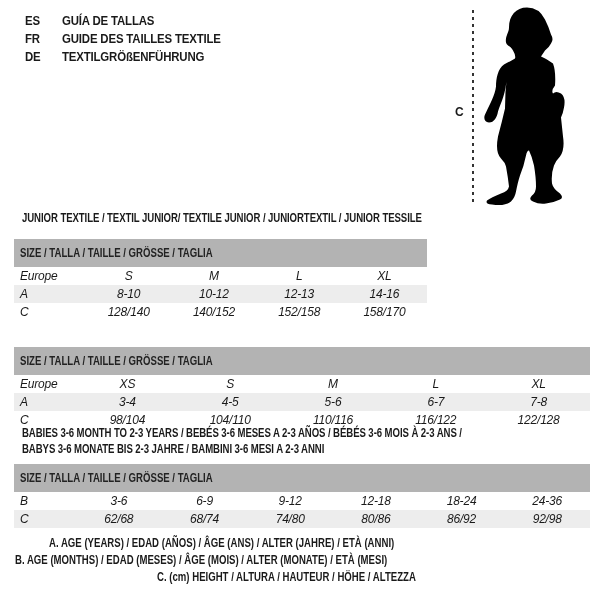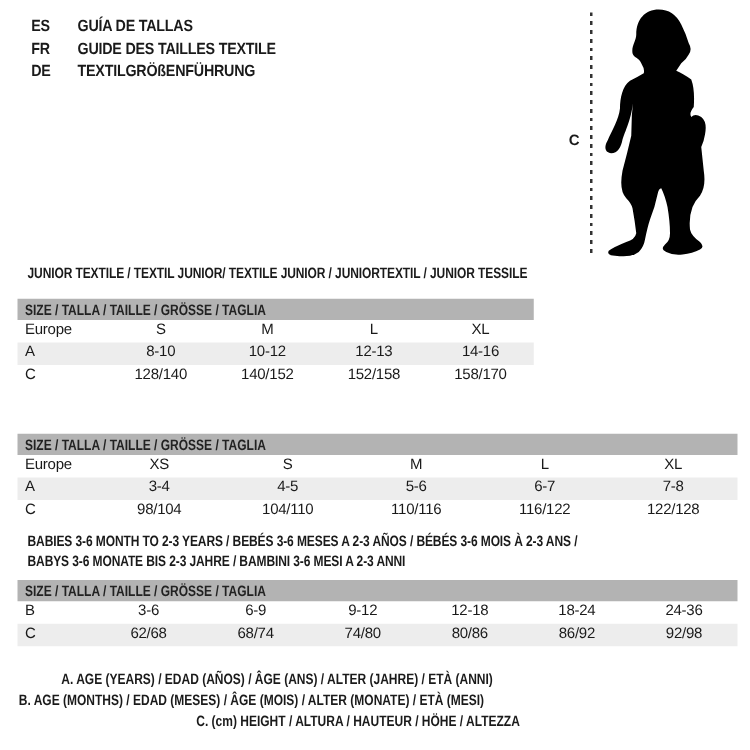--- a/index.html
+++ b/index.html
@@ -24,24 +24,24 @@
   .measure-label { position:absolute; left:455px; top:105px; font-size:12px; font-weight:700; }
   .baby-svg { position:absolute; left:483px; top:5px; }
 
   
   .sec-title { position:absolute; left:22px; font-size:12px; font-weight:700; letter-spacing:-0.1px; white-space:nowrap; }
   .sec-title sub { font-size:8px; }
 
   
   .size-table { position:absolute; left:14px; }
   .size-head {
-    height:17px; background:#b3b3b3; display:flex; align-items:center;
+    height:28px; background:#b3b3b3; display:flex; align-items:center;
     padding-left:6px; font-size:12px; font-weight:700; color:#222; box-sizing:border-box;
   }
-  .t-row { display:flex; height:18px; font-size:12px; letter-spacing:-0.2px; }
+  .t-row { display:flex; height:18px; align-items:center; font-size:12px; letter-spacing:-0.2px;font-style:italic; }
   .t-row.alt { background:#ededed; }
   .t-label { padding-left:6px; box-sizing:border-box; }
   .w72 { width:72px; } .w62 { width:62px; }
   .t-cell { flex:1; text-align:center; }
 
   
   .legend { position:absolute; left:15px; top:536px;text-align:right; }
   .legend-line { height:17px; font-size:12px; font-weight:700; white-space:nowrap; }
 </style>
 </head>

